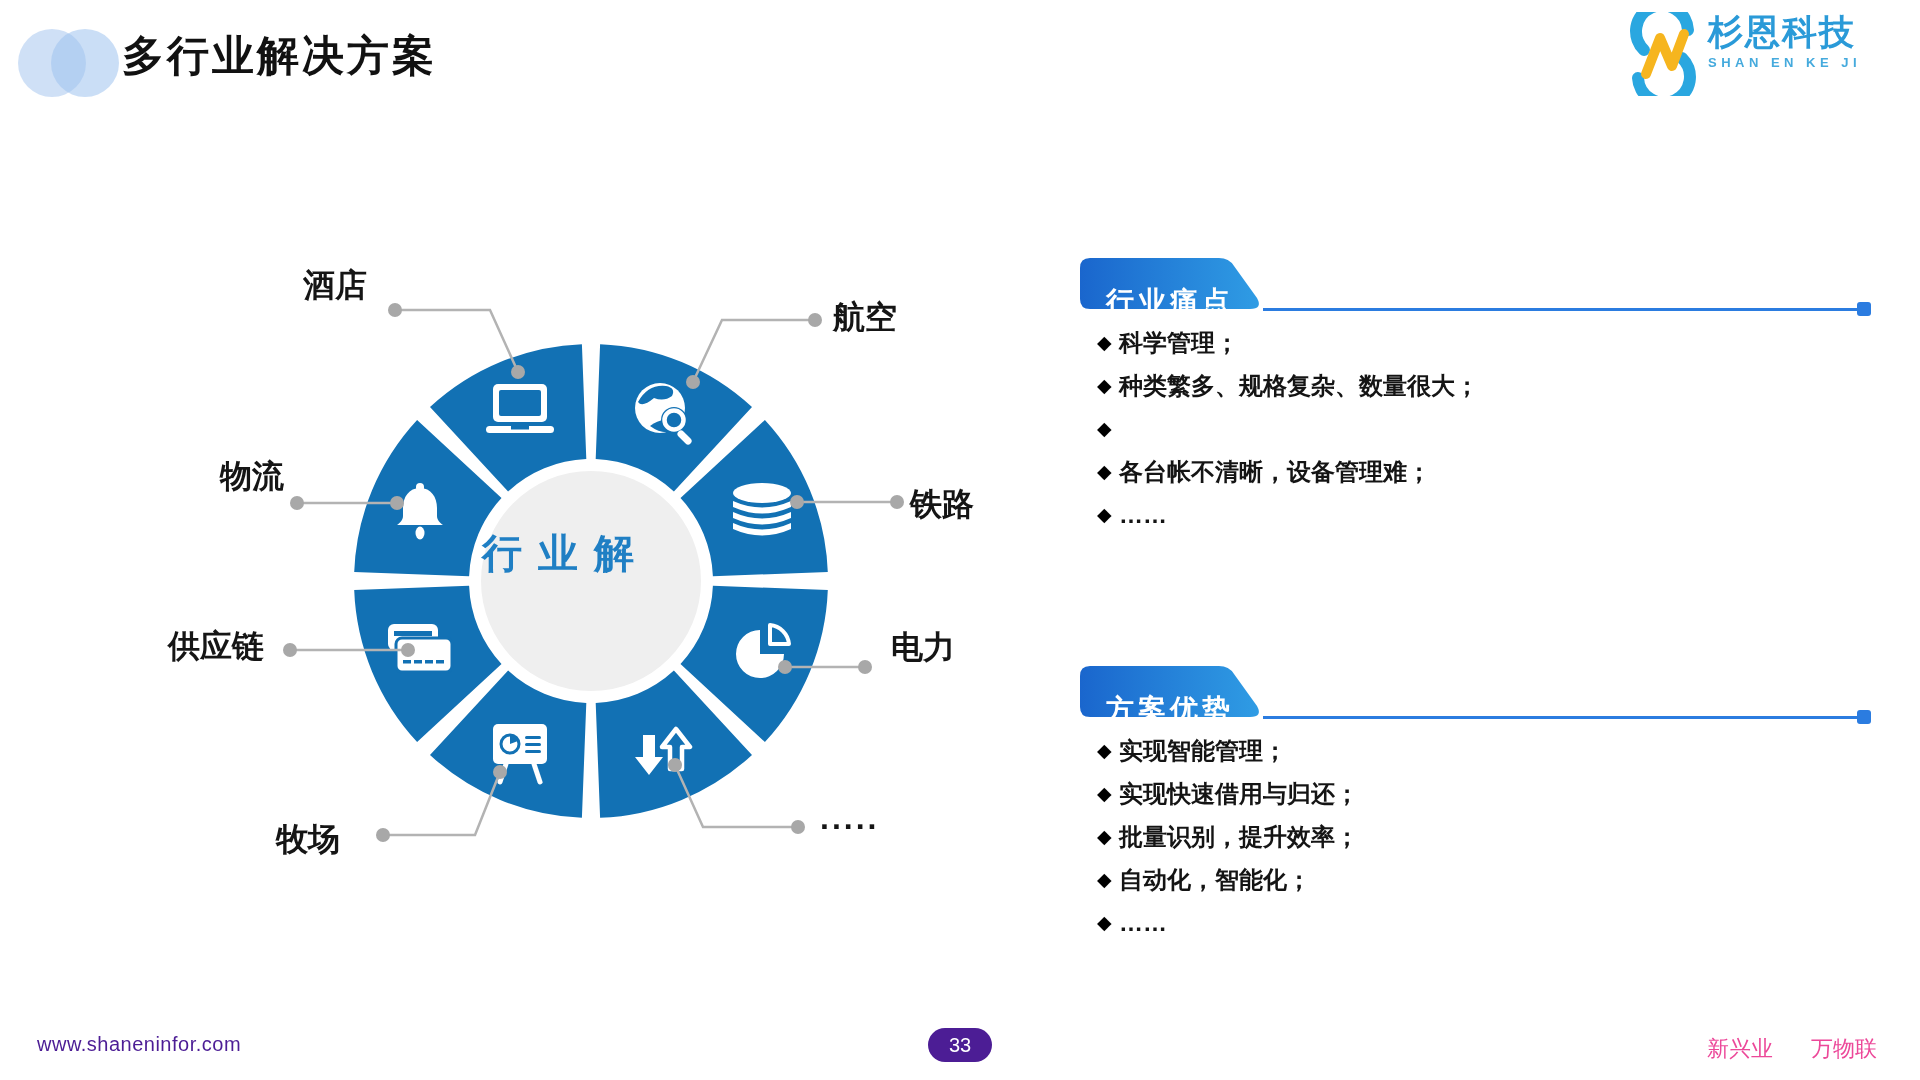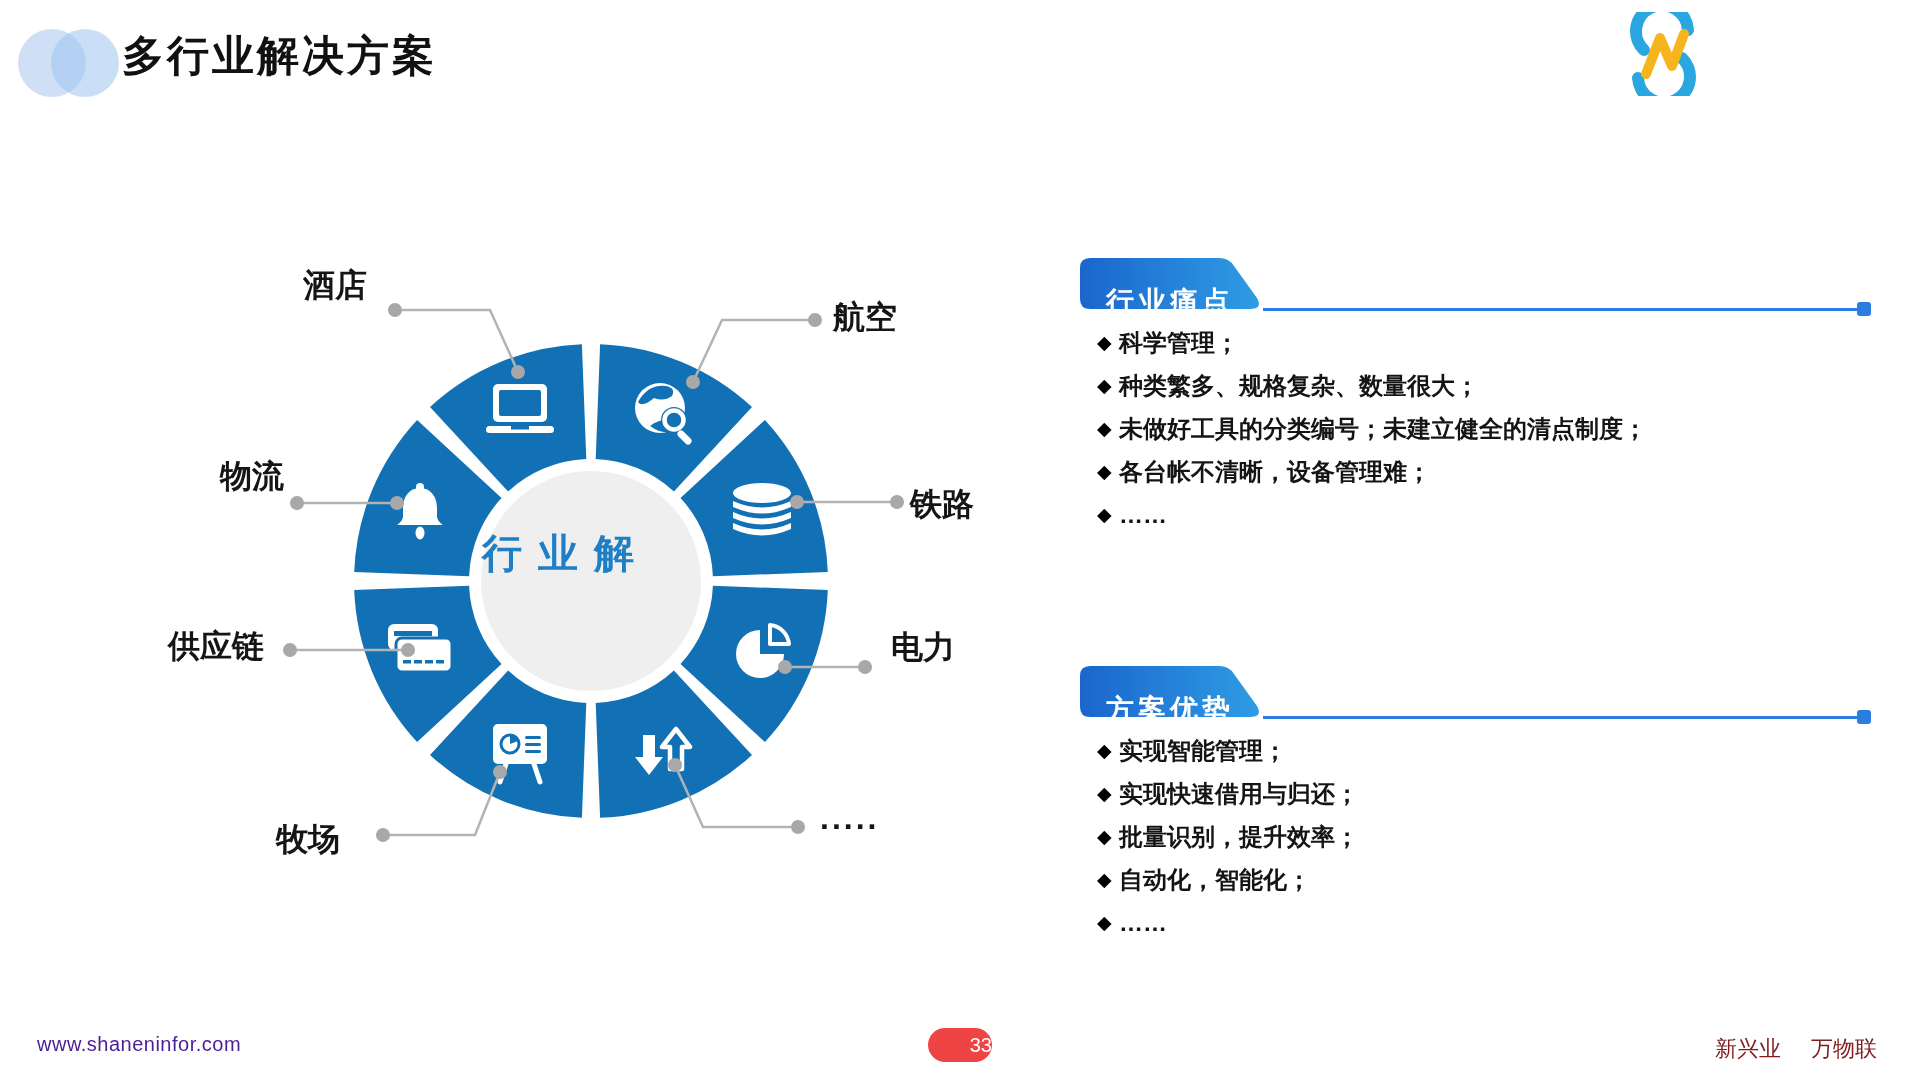--- a/index.html
+++ b/index.html
@@ -39,39 +39,43 @@
     color:#fff;letter-spacing:4px;white-space:nowrap;}
   .accent-line{position:absolute;left:183px;top:50px;width:597px;height:3px;background:#2b7ce0;}
   .accent-square{position:absolute;left:777px;top:44px;width:14px;height:14px;border-radius:3px;background:#2b7ce0;}
   .bullets{position:absolute;left:0;top:63px;margin:0;padding:0;list-style:none;}
   .bullets li{display:flex;align-items:center;height:43px;}
   .diamond{width:22px;margin-left:17px;font-size:19px;color:#000;flex:none;}
   .bullet-text{font-size:24px;font-weight:600;color:#141414;white-space:nowrap;}
 
   
   #footer-url{left:37px;top:1033px;font-size:20px;color:#4c1d95;letter-spacing:0.5px;}
-  #page-pill{left:928px;top:1028px;width:64px;height:34px;border-radius:17px;background:#ef4444;
-    color:#fff;font-size:20px;text-align:right;line-height:34px;}
-  #footer-slogan{right:43px;top:1034px;font-size:22px;color:#7f1d1d;display:flex;gap:30px;text-align:center;}
+  #page-pill{left:928px;top:1028px;width:64px;height:34px;border-radius:17px;background:#4c1d95;
+    color:#fff;font-size:20px;text-align:center;line-height:34px;}
+  #footer-slogan{right:43px;top:1034px;font-size:22px;color:#ec4899;display:flex;gap:38px;text-align:center;}
 </style>
 </head>
 <body>
 
 <svg id="venn" class="abs" width="110" height="90">
   <circle cx="38" cy="47" r="34" fill="#9fc2ee" fill-opacity="0.5"></circle>
   <circle cx="71" cy="47" r="34" fill="#9fc2ee" fill-opacity="0.55"></circle>
 </svg>
 <h1 id="page-title" class="abs" style="margin:0;">多行业解决方案</h1>
 
 <div id="logo" class="abs">
   <svg width="80" height="84" viewBox="0 0 80 84">
     <path d="M66,18 A26,26 0 1 0 22,38" stroke="#2aa7e0" stroke-width="12" fill="none" stroke-linecap="round"></path>
     <path d="M16,66 A26,26 0 1 0 60,46" stroke="#2aa7e0" stroke-width="12" fill="none" stroke-linecap="round"></path>
     <path d="M24,62 L38,26 L50,54 L62,22" stroke="#f6b51e" stroke-width="10" fill="none" stroke-linejoin="round" stroke-linecap="round"></path>
   </svg>
+  <div id="logo-text">
+    <div id="logo-name">杉恩科技</div>
+    <div id="logo-sub">SHAN EN KE JI</div>
+  </div>
 </div>
 
 <svg id="wheel-svg" class="abs" width="1080" height="1080" viewBox="0 0 1080 1080">
 
   <g fill="#1271b4">
     <path d="M600.1,344.2 A237,237 0 0 1 752,407.1 L673.9,491.5 A122,122 0 0 0 595.7,459.1 Z"></path>
     <path d="M764.9,420 A237,237 0 0 1 827.8,571.9 L712.9,576.3 A122,122 0 0 0 680.5,498.1 Z"></path>
     <path d="M827.8,590.1 A237,237 0 0 1 764.9,742 L680.5,663.9 A122,122 0 0 0 712.9,585.7 Z"></path>
     <path d="M752,754.9 A237,237 0 0 1 600.1,817.8 L595.7,702.9 A122,122 0 0 0 673.9,670.5 Z"></path>
     <path d="M581.9,817.8 A237,237 0 0 1 430,754.9 L508.1,670.5 A122,122 0 0 0 586.3,702.9 Z"></path>
@@ -196,21 +200,20 @@
     <li>
         <span class="diamond">◆</span>
         <span class="bullet-text">科学管理；</span>
       </li>
     <li>
         <span class="diamond">◆</span>
         <span class="bullet-text">种类繁多、规格复杂、数量很大；</span>
       </li>
     <li>
         <span class="diamond">◆</span>
-        <span class="bullet-text">未做好工具的分类编号；未建立健全的清点制度；</span>
       </li>
     <li>
         <span class="diamond">◆</span>
         <span class="bullet-text">各台帐不清晰，设备管理难；</span>
       </li>
     <li>
         <span class="diamond">◆</span>
         <span class="bullet-text">……</span>
       </li>
   </ul>

